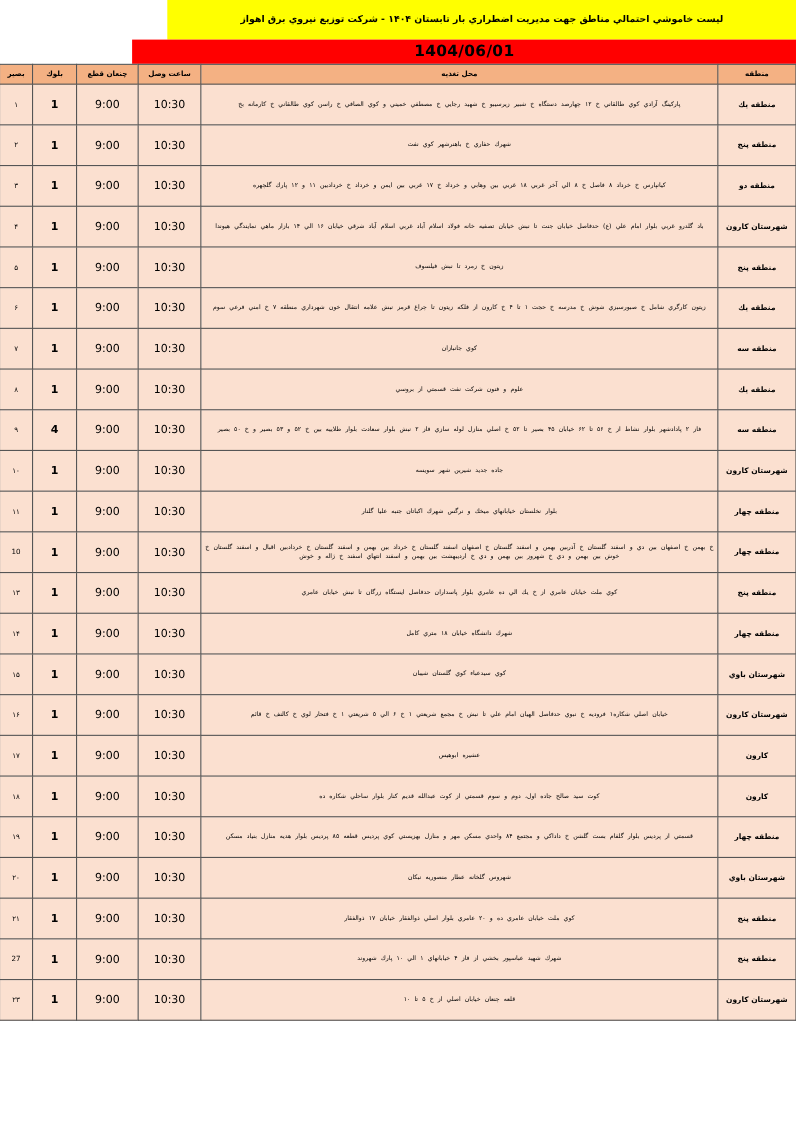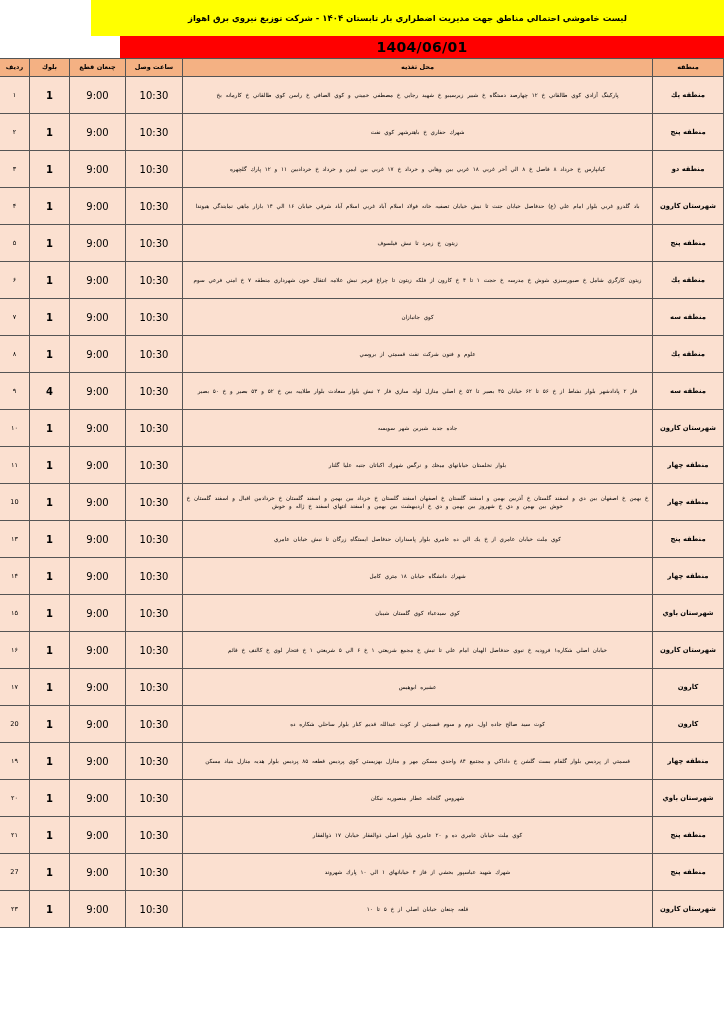--- a/index.html
+++ b/index.html
@@ -18,21 +18,21 @@
   .sheet {
     width: 724px;
     height: 1024px;
     background: #ffffff;
     position: relative;
     box-sizing: border-box;
   }
 
   
   .title-banner {
-    width: 633px;
+    width: 572px;
     height: 36px;
     background: #ffff00;
     display: flex;
     align-items: center;
     justify-content: center;
     box-sizing: border-box;
   }
   .title-banner .title-text {
     font-size: 8.5px;
     font-weight: bold;
@@ -155,21 +155,21 @@
       <col class="c-blok">
       <col class="c-radif">
     </colgroup>
     <thead>
       <tr>
         <th>منطقه</th>
         <th>محل تغذيه</th>
         <th>ساعت وصل</th>
         <th>چنعان قطع</th>
         <th>بلوك</th>
-        <th>رديف</th>
+        <th>بصير</th>
       </tr>
     </thead>
     <tbody id="table-body">
         <tr>
           <td class="cell-region">منطقه يك</td>
           <td class="cell-location">پاركينگ آزادي   كوي طالقاني خ ۱۲ چهارصد دستگاه  خ شبير   زيرسيبو   خ شهيد رجايي خ مصطفي خميني و كوي الصافي  خ راسن   كوي طالقاني خ كارمانه بخ</td>
           <td class="cell-time">10:30</td>
           <td class="cell-time">9:00</td>
           <td class="cell-blok">1</td>
           <td class="cell-radif">۱</td>
@@ -301,21 +301,21 @@
           <td class="cell-time">9:00</td>
           <td class="cell-blok">1</td>
           <td class="cell-radif">۱۷</td>
         </tr>
         <tr>
           <td class="cell-region">كارون</td>
           <td class="cell-location">كوت سيد صالح جاده اول، دوم و سوم   قسمتي از كوت عبدالله قديم كنار بلوار ساحلي   شكاره ده</td>
           <td class="cell-time">10:30</td>
           <td class="cell-time">9:00</td>
           <td class="cell-blok">1</td>
-          <td class="cell-radif">20</td>
+          <td class="cell-radif">۱۸</td>
         </tr>
         <tr>
           <td class="cell-region">منطقه چهار</td>
           <td class="cell-location">قسمتي از پرديس بلوار گلفام بست گلشن خ داداكي و مجتمع ۸۴ واحدي مسكن مهر و منازل بهزيستي   كوي پرديس قطعه ۸۵   پرديس بلوار هديه   منازل بنياد مسكن</td>
           <td class="cell-time">10:30</td>
           <td class="cell-time">9:00</td>
           <td class="cell-blok">1</td>
           <td class="cell-radif">۱۹</td>
         </tr>
         <tr>

